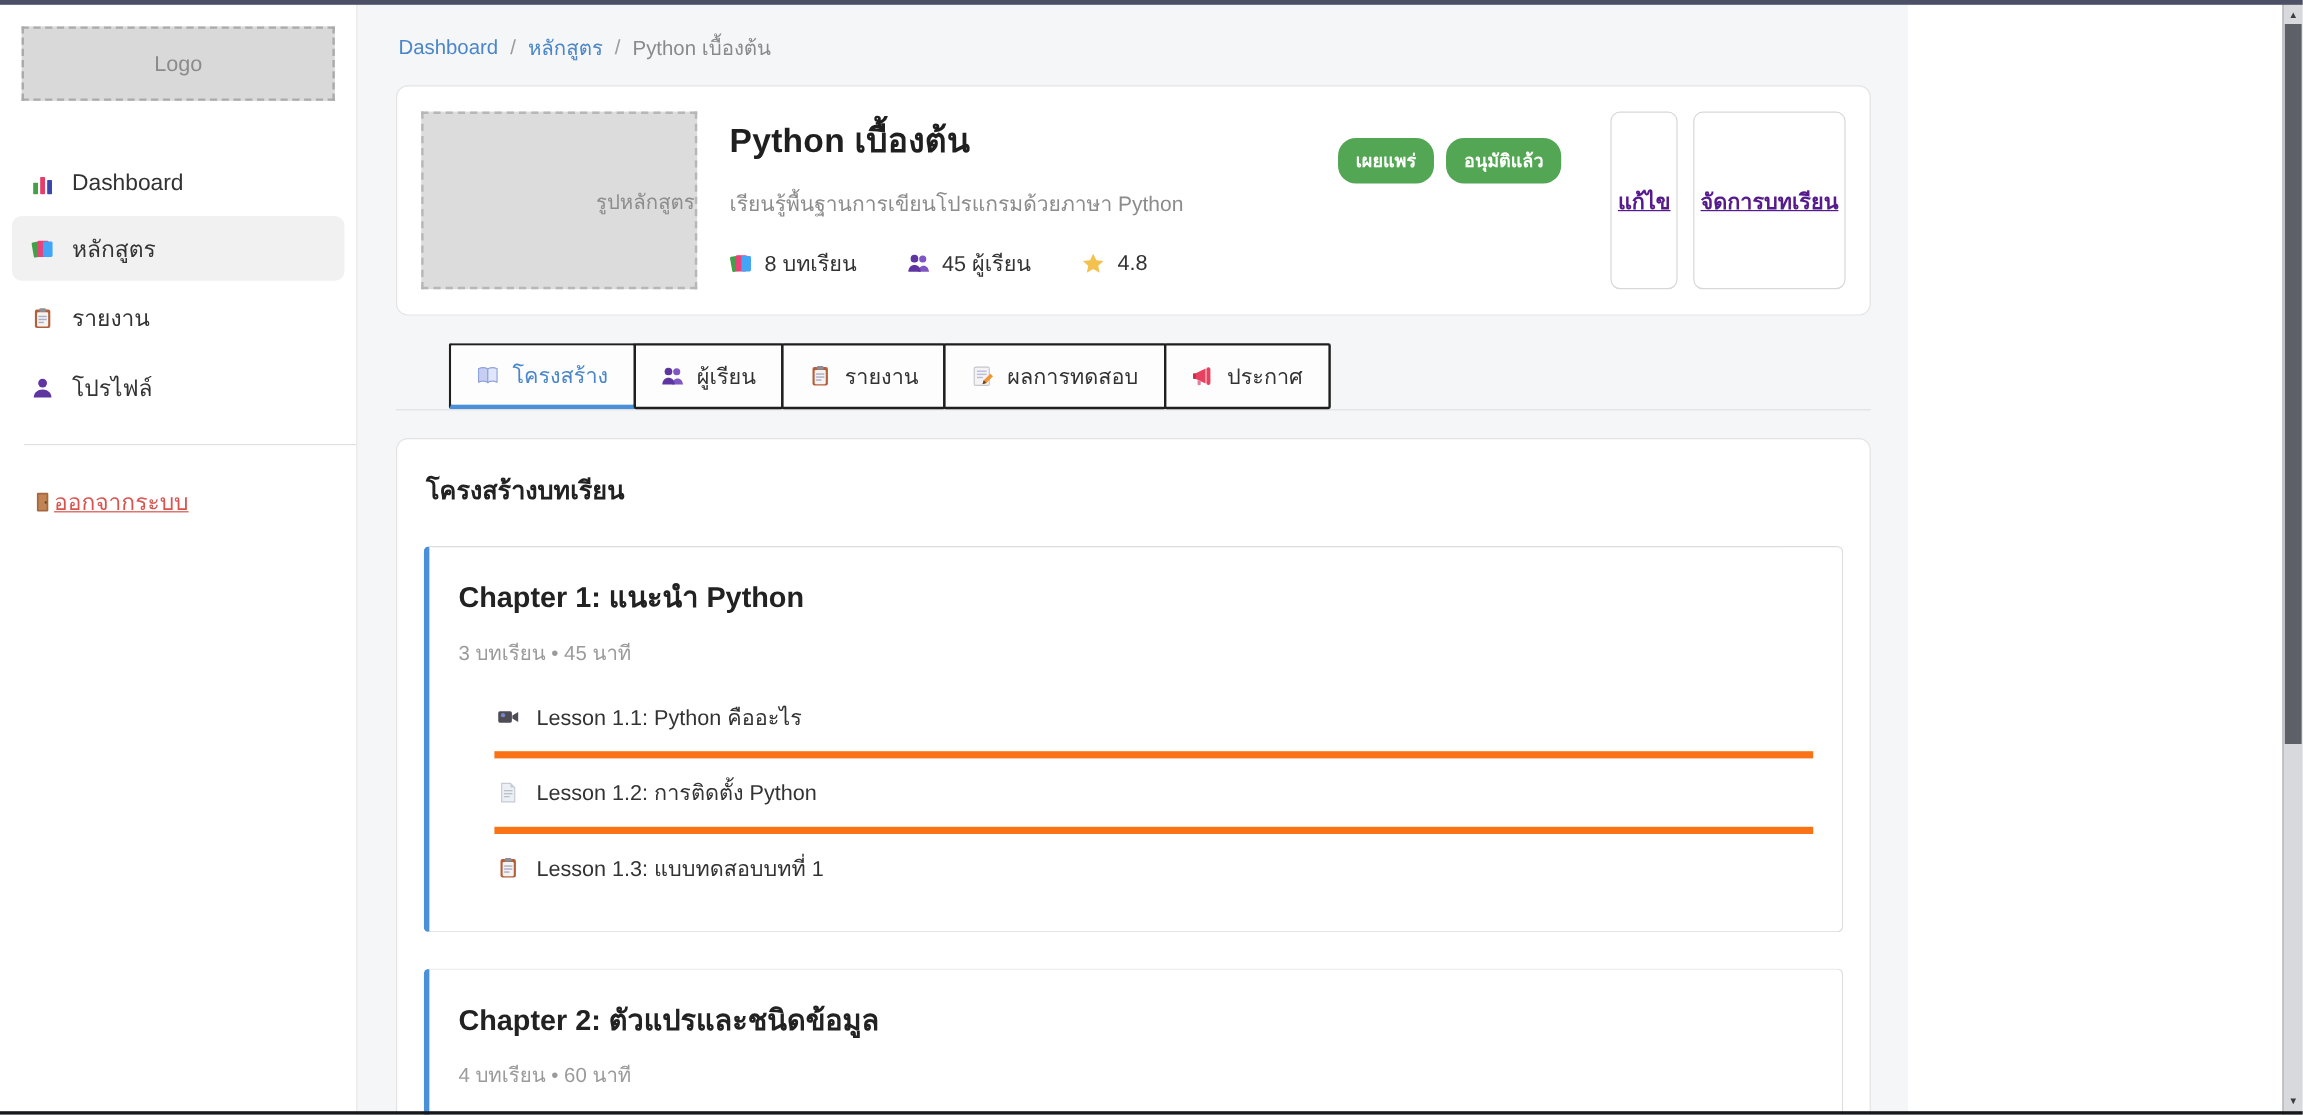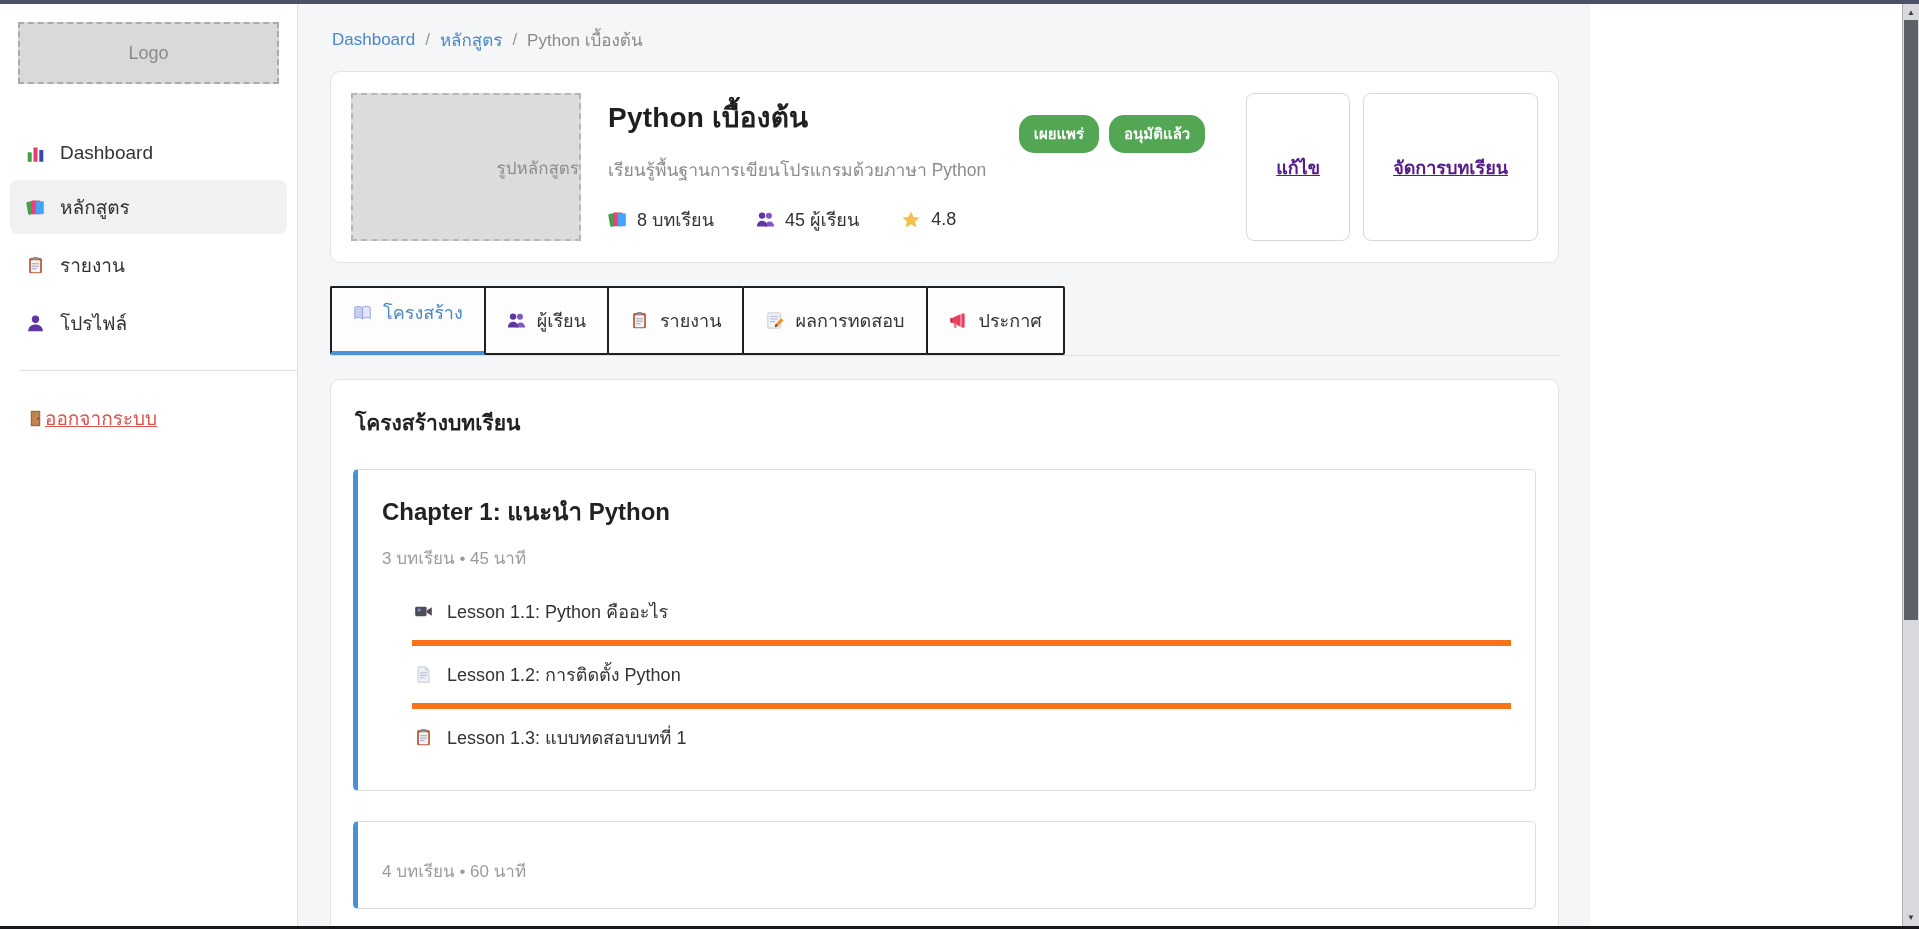--- a/index.html
+++ b/index.html
@@ -57,33 +57,33 @@
   .stat { display: flex; align-items: center; gap: 10px; }
 
   .badges { display: flex; gap: 10px; align-self: flex-start; margin-top: 22px; flex: 0 0 auto; }
   .badge {
     background: #53a653; color: #fff; font-size: 15px; font-weight: bold;
     padding: 7px 15px; border-radius: 15px; white-space: nowrap;
   }
   .actions { display: flex; gap: 13px; align-self: stretch; flex: 0 0 auto; margin-left: 14px; }
   .action-box {
     border: 1px solid #d8d8d8; border-radius: 8px; background: #fff;
-    display: flex; align-items: center; justify-content: center; padding: 0 29px; cursor: pointer;
+    display: flex; align-items: center; justify-content: center; padding: 0 5px; cursor: pointer;
   }
   .action-link { color: #551a8b; font-size: 18px; font-weight: bold; text-decoration: underline; white-space: nowrap; }
 
   
   .tabs { margin-top: 23px; display: flex; border-bottom: 1px solid #e0e0e0; }
   .tab {
     display: flex; align-items: center; gap: 11px;
     background: #fdfdfd; border: 2px solid #1f1f1f; border-radius: 2px;
     padding: 10px 21px 11px; font-size: 18px; color: #333; cursor: pointer;
   }
   .tab + .tab { margin-left: -2px; }
-  .tab.active { color: #4a86c8; border-bottom: 4px solid #4a90d9; padding-bottom: 24px; }
+  .tab.active { color: #4a86c8; border-bottom: 4px solid #4a90d9; padding-bottom: 10px; margin-left: 44px; }
 
   
   .structure-card { margin-top: 23px; padding: 26px 22px 40px; min-height: 527px; }
   .structure-header { display: flex; align-items: center; justify-content: space-between; padding: 0 2px; }
   .structure-heading { font-size: 21px; font-weight: bold; color: #222; }
   .manage-btn {
     background: #4a90d9; border: none; border-radius: 8px; color: #fff;
     font-size: 18px; font-weight: bold; text-decoration: underline;
     padding: 12px 23px; cursor: pointer; font-family: inherit;
   }
@@ -340,20 +340,21 @@
                     <rect x="5.1" y="6" width="5.8" height="1" fill="#a9aec9"></rect>
                     <rect x="5.1" y="8.1" width="5.8" height="1" fill="#a9aec9"></rect>
                     <rect x="5.1" y="10.2" width="3.8" height="1" fill="#a9aec9"></rect>
                   </svg>
                 </span>
                 <span>Lesson 1.3: แบบทดสอบบทที่ 1</span>
               </div>
             </div>
           </div>
           <div class="chapter">
+            <div class="chapter-title">Chapter 2: ตัวแปรและชนิดข้อมูล</div>
             <div class="chapter-meta">4 บทเรียน • 60 นาที</div>
           </div>
         </div>
     </section>
 
   </main>
 </div>
 
 <div class="scrollbar">
   <div class="sb-arrow up">▲</div>

